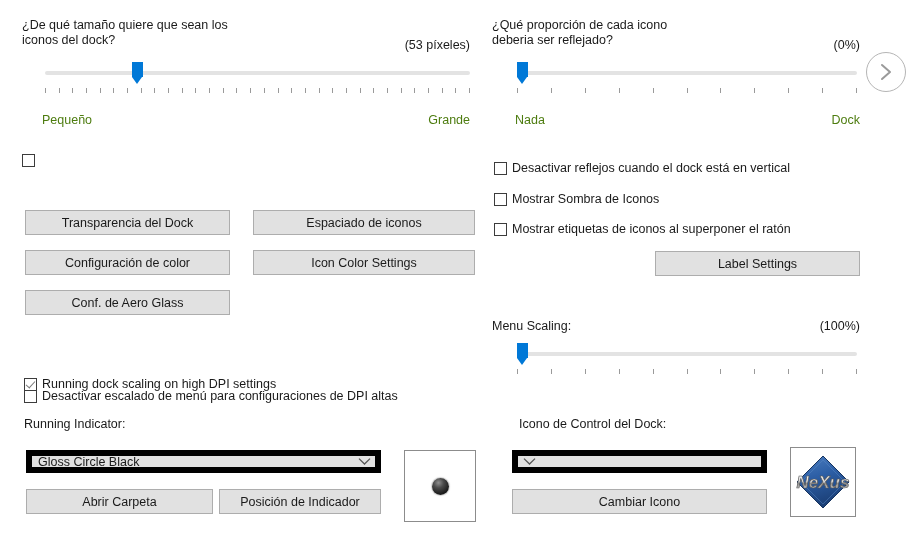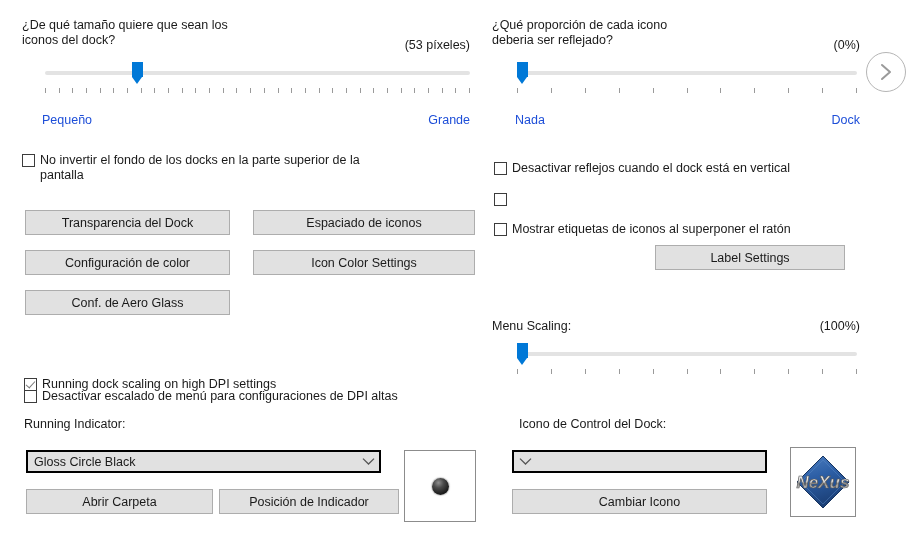--- a/index.html
+++ b/index.html
@@ -26,21 +26,21 @@
     color: #1a1a1a;
     white-space: pre-line;
   }
   .value-right {
     font-size: 12.5px;
     color: #1a1a1a;
     text-align: right;
   }
   .endcap {
     font-size: 12.5px;
-    color: #1d4ed8;
+    color: #4d7c0f;
   }
 
   
   .slider { position: absolute; }
   .slider .track {
     position: absolute;
     left: 0;
     top: 9px;
     height: 4px;
     background: #e3e3e3;
@@ -120,21 +120,21 @@
     align-items: center;
     justify-content: center;
     text-align: center;
     padding: 0;
   }
 
   
   .combo {
     position: absolute;
     background: #e1e1e1;
-    border: 2px solid #000000;
+    border: 6px solid #000000;
     box-sizing: border-box;
     display: flex;
     align-items: center;
     font-size: 12.5px;
     color: #1a1a1a;
   }
   .combo .cval { padding-left: 6px; flex: 1 1 auto; }
   .combo .chev {
     width: 22px;
     flex: 0 0 auto;
@@ -227,22 +227,20 @@
       <i style="left: 410.323px;"></i>
       <i style="left: 424px;"></i>
     </div>
 </div>
 
 <div class="abs endcap" style="left:42px; top:113px;">Pequeño</div>
 <div class="abs endcap" style="left:350px; top:113px; width:120px; text-align:right;">Grande</div>
 
 <div class="cbrow" style="left:22px; top:153px; width:440px;">
   <span class="cbox"></span>
-  <span class="cbtext" style="white-space:pre-line;">No invertir el fondo de los docks en la parte superior de la
-pantalla</span>
 </div>
 
 <button class="btn" style="left:25px; top:210px; width:205px; height:25px;">Transparencia del Dock</button>
 <button class="btn" style="left:253px; top:210px; width:222px; height:25px;">Espaciado de iconos</button>
 <button class="btn" style="left:25px; top:250px; width:205px; height:25px;">Configuración de color</button>
 <button class="btn" style="left:253px; top:250px; width:222px; height:25px;">Icon Color Settings</button>
 <button class="btn" style="left:25px; top:290px; width:205px; height:25px;">Conf. de Aero Glass</button>
 
 <div class="cbrow" style="left:24px; top:353px;margin-top:36px;">
   <span class="cbox"></span>
@@ -258,21 +256,21 @@
 <div class="combo" style="left:26px; top:450px; width:355px; height:23px;">
   <span class="cval">Gloss Circle Black</span>
   <span class="chev">
     <svg width="13" height="9" viewBox="0 0 13 9">
       <path d="M1 1.6 L6.5 7 L12 1.6" fill="none" stroke="#555" stroke-width="1.3"></path>
     </svg>
   </span>
 </div>
 
 <button class="btn" style="left:26px; top:489px; width:187px; height:25px;">Abrir Carpeta</button>
-<button class="btn" style="left:219px; top:489px; width:180px; height:25px;">Posición de Indicador</button>
+<button class="btn" style="left:219px; top:489px; width:162px; height:25px;">Posición de Indicador</button>
 
 <div class="preview" style="left:404px; top:450px; width:72px; height:72px;">
   <span class="gloss-circle"></span>
 </div>
 
 <div class="abs label" style="left:492px; top:18px; width:300px;">¿Qué proporción de cada icono
 deberia ser reflejado?</div>
 
 <div class="abs value-right" style="left:720px; top:38px; width:140px;">(0%)</div>
 
@@ -302,27 +300,28 @@
     <path d="M4 3 L12 10 L4 17" fill="none" stroke="#9a9a9a" stroke-width="2" stroke-linecap="round" stroke-linejoin="round"></path>
   </svg>
 </div>
 
 <div class="cbrow" style="left:494px; top:161px;">
   <span class="cbox"></span>
   <span class="cbtext">Desactivar reflejos cuando el dock está en vertical</span>
 </div>
 <div class="cbrow" style="left:494px; top:192px;">
   <span class="cbox"></span>
+  <span class="cbtext">Mostrar Sombra de Iconos</span>
 </div>
 <div class="cbrow" style="left:494px; top:222px;">
   <span class="cbox"></span>
   <span class="cbtext">Mostrar etiquetas de iconos al superponer el ratón</span>
 </div>
 
-<button class="btn" style="left:655px; top:245px; width:190px; height:25px;">Label Settings</button>
+<button class="btn" style="left:655px; top:251px; width:205px; height:25px;">Label Settings</button>
 
 <div class="abs label" style="left:492px; top:319px;">Menu Scaling:</div>
 <div class="abs value-right" style="left:720px; top:319px; width:140px;">(100%)</div>
 
 <div class="slider" style="left:517px; top:343px; width:340px; height:34px;">
   <div class="track" style="width:340px;"></div>
   <div class="thumb" id="thumb-menu-scaling" style="left: 0px;"></div>
   <div class="ticks" id="ticks-menu-scaling" style="left:0; width:340px;">
       <i style="left: 0px;"></i>
       <i style="left: 33.9px;"></i>

